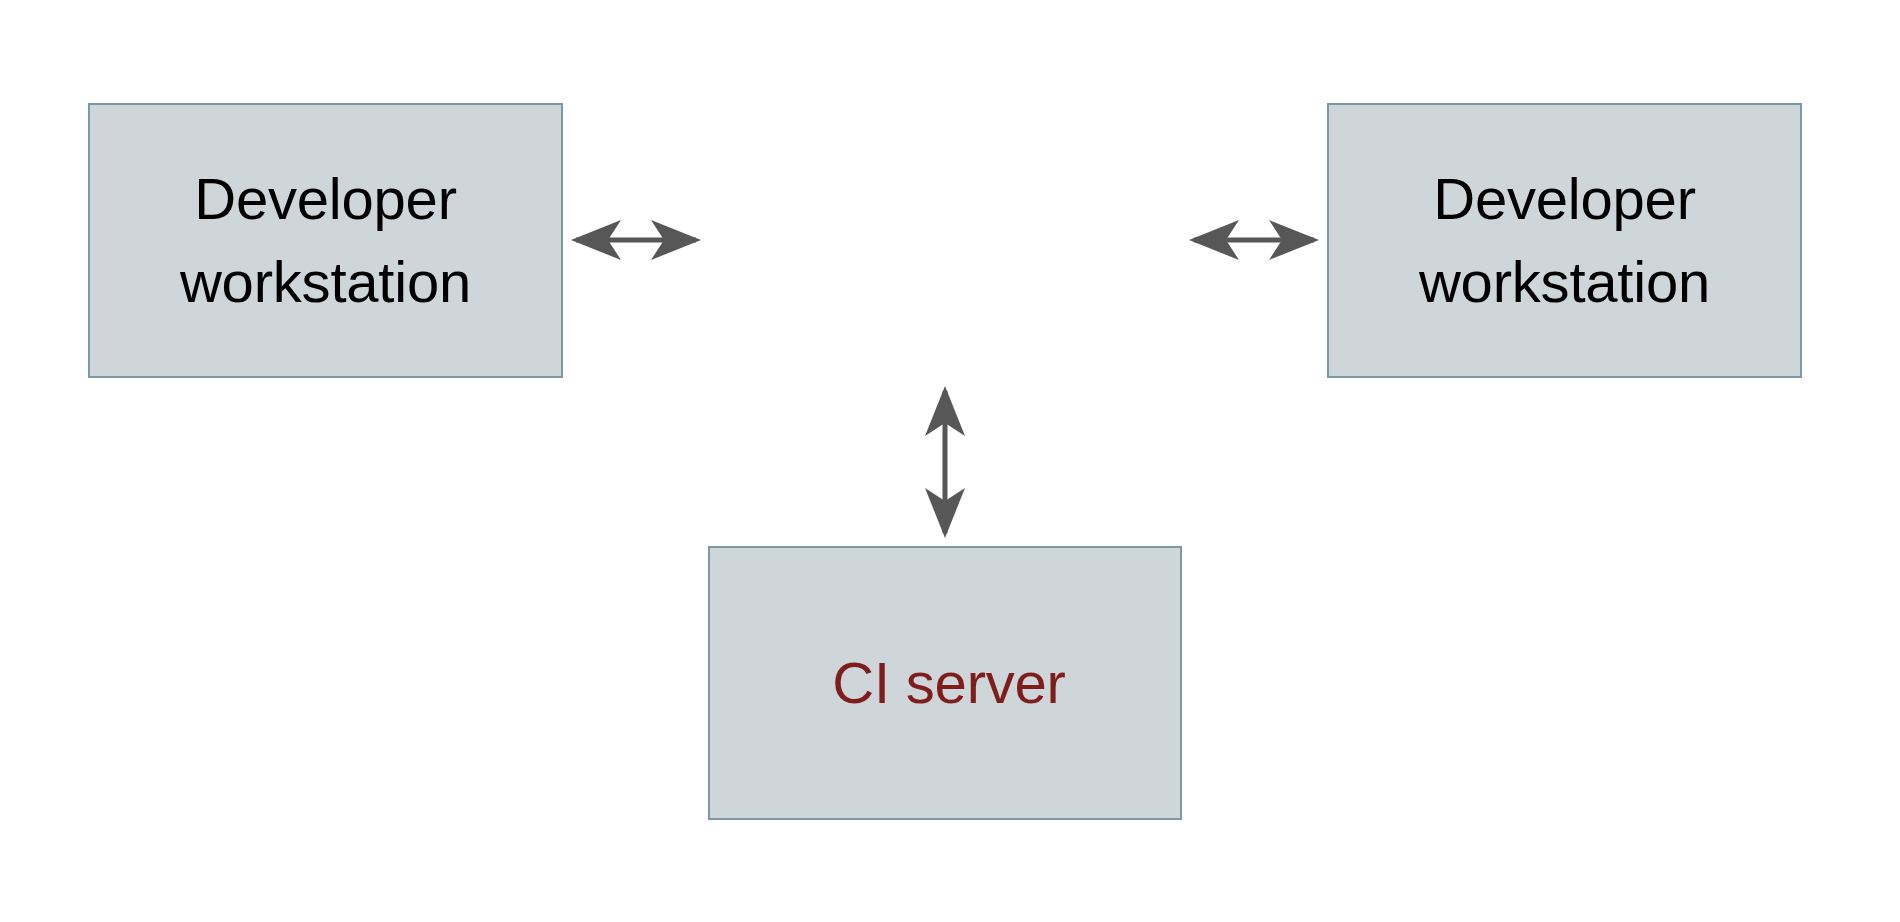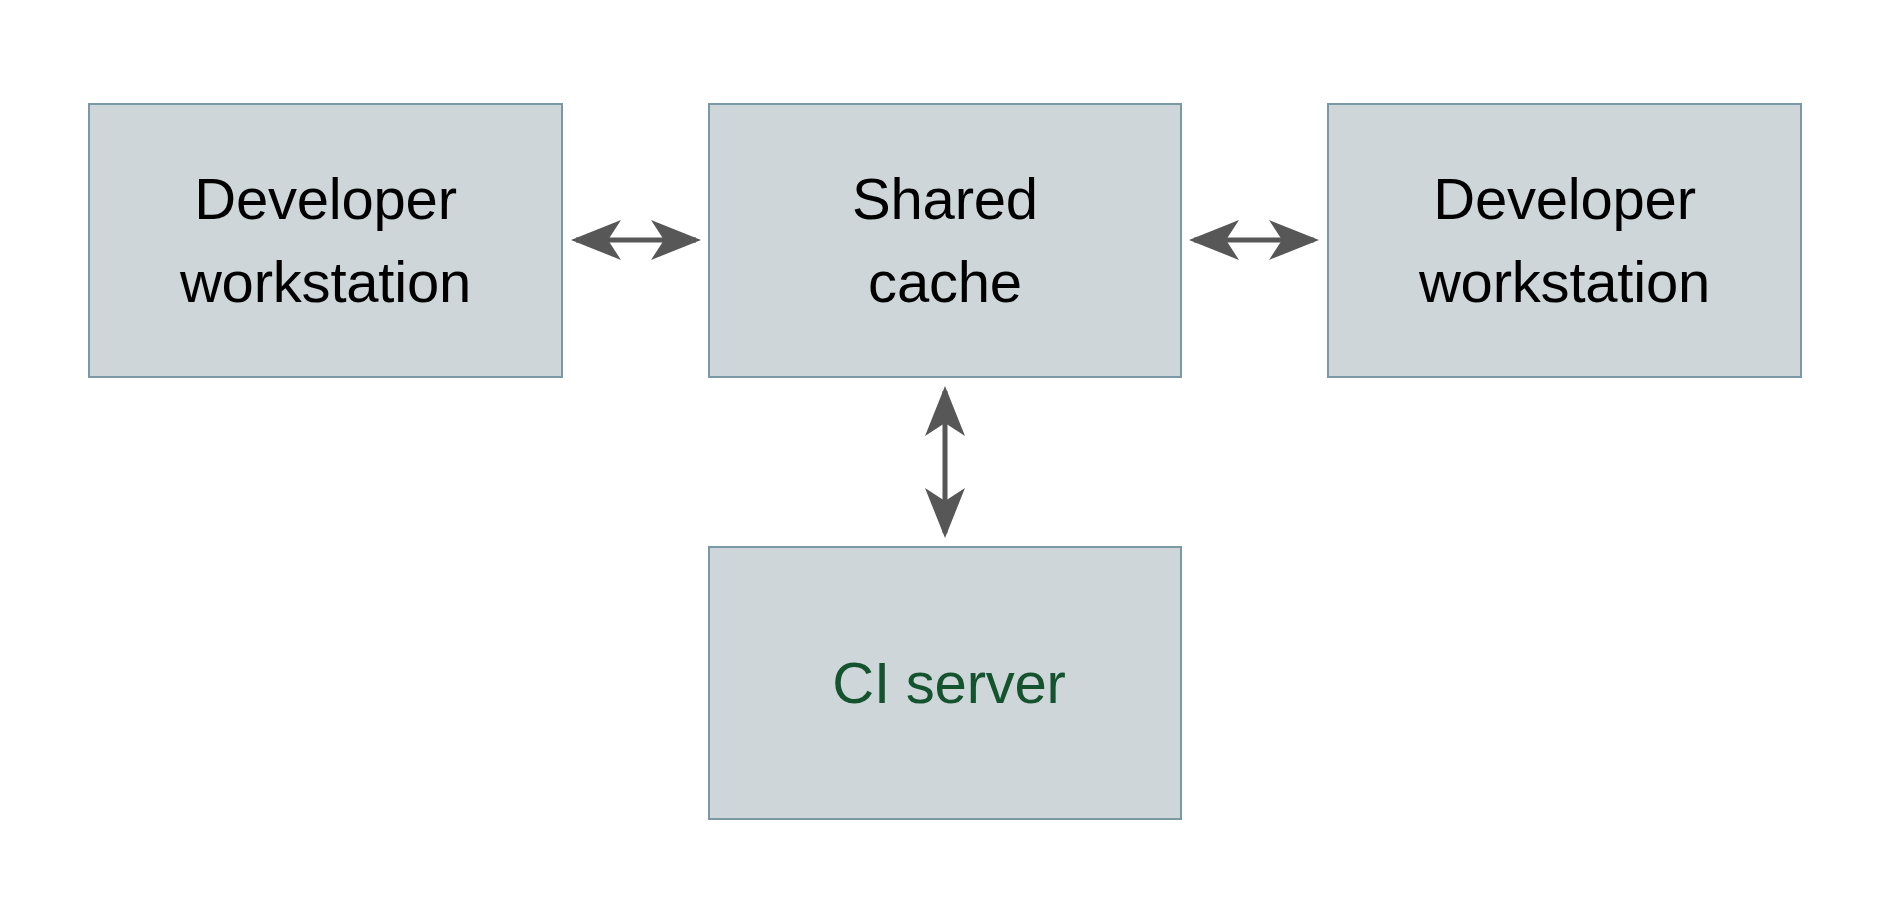--- a/index.html
+++ b/index.html
@@ -67,27 +67,23 @@
     <line x1="1194" y1="240" x2="1314" y2="240" stroke="#575757" stroke-width="5" marker-start="url(#arrowStart)" marker-end="url(#arrowEnd)"></line>
 
     <line x1="945" y1="391" x2="945" y2="533" stroke="#575757" stroke-width="5" marker-start="url(#arrowStart)" marker-end="url(#arrowEnd)"></line>
   </svg>
 
   <div class="node" style="left: 88px; top: 103px; width: 475px; height: 275px; background: rgb(206, 214, 217); border-color: rgb(123, 152, 165);">
     <span class="node-label" style="color: rgb(0, 0, 0);">Developer
 workstation</span>
   </div>
 
-  <div class="node" style="left: 708px; top: 103px; width: 474px; height: 275px; background: rgb(206, 214, 217); border-color: rgb(123, 152, 165);">
-    <span class="node-label" style="color: rgb(0, 0, 0);">Shared
-cache</span>
-  </div>
 
   <div class="node" style="left: 1327px; top: 103px; width: 475px; height: 275px; background: rgb(206, 214, 217); border-color: rgb(123, 152, 165);">
     <span class="node-label" style="color: rgb(0, 0, 0);">Developer
 workstation</span>
   </div>
 
   <div class="node" style="left: 708px; top: 546px; width: 474px; height: 274px; background: rgb(206, 214, 217); border-color: rgb(123, 152, 165);">
-    <span class="node-label" style="color: #14532d; margin-left: 8px;">CI server</span>
+    <span class="node-label" style="color: #7f1d1d; margin-left: 8px;">CI server</span>
   </div>
 
 </div>
 
 </body></html>

